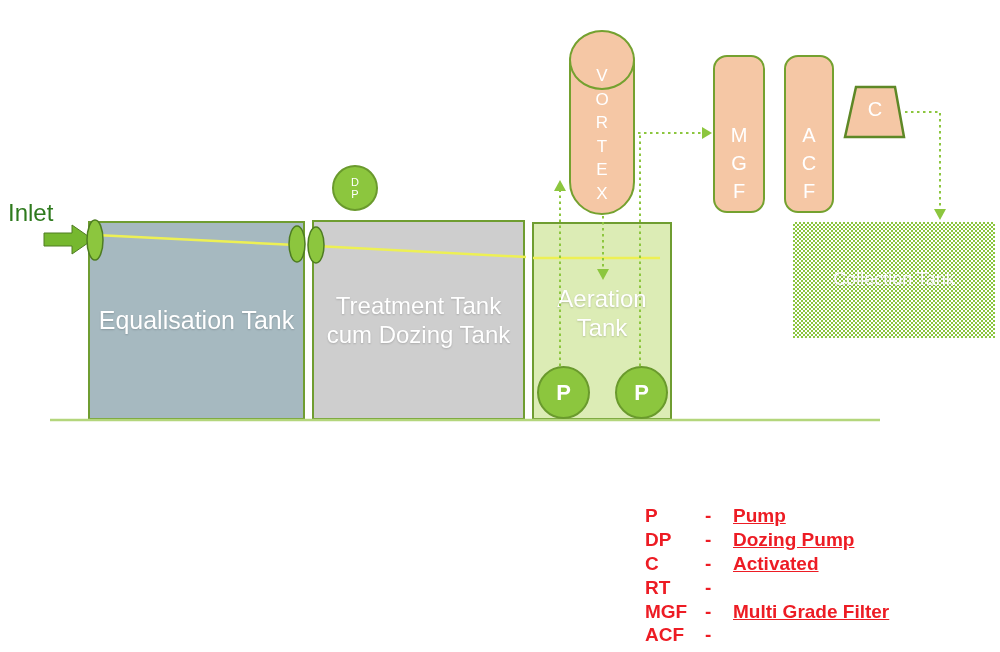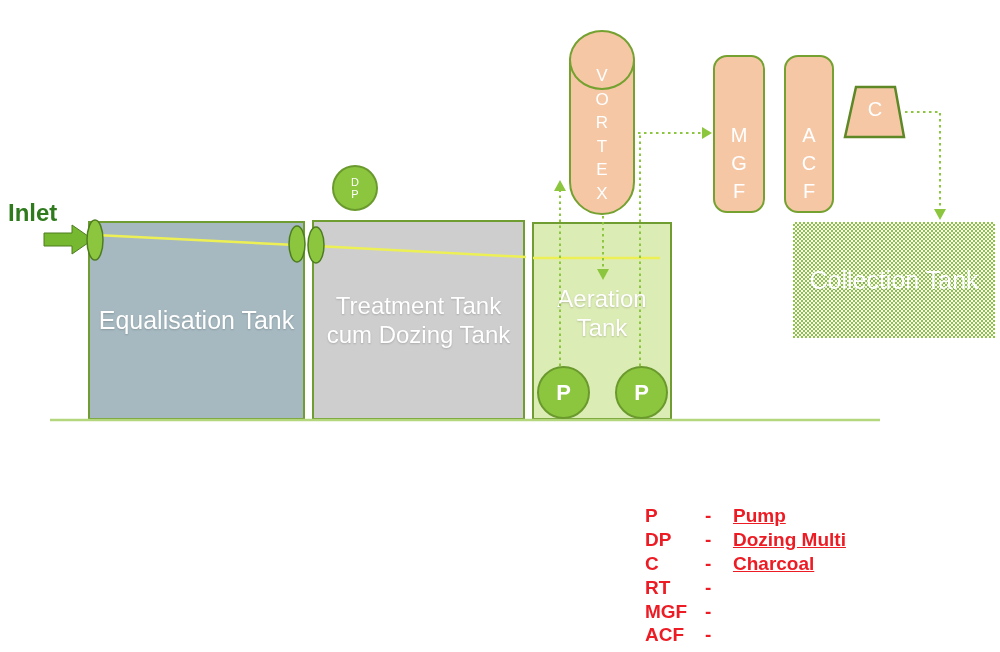--- a/index.html
+++ b/index.html
@@ -18,21 +18,21 @@
   .tank-treatment{left:312px;top:220px;width:213px;height:200px;background:#cecece;}
   .tank-treatment .tank-label{font-size:24px;}
   .tank-aeration{left:532px;top:222px;width:140px;height:198px;background:#dcecb5;}
   .tank-aeration .tank-label{font-size:24px;position:relative;top:-8px;}
   .tank-collection{
     left:793px;top:222px;width:202px;height:116px;border:none;z-index:1;
     background-color:#ffffff;
     background-image:repeating-conic-gradient(#8cc63e 0% 25%, rgba(255,255,255,0) 0% 50%);
     background-size:4px 4px;
   }
-  .tank-collection .tank-label{font-size:25px;}
+  .tank-collection .tank-label{font-size:18px;}
 
   
   .badge{position:absolute;z-index:3;border-radius:50%;background:#8cc63e;border:2px solid #6a9a2d;
          display:flex;align-items:center;justify-content:center;color:#fff;}
   .badge-dp{left:332px;top:165px;width:46px;height:46px;font-size:11px;line-height:12px;text-align:center;white-space:pre-line;}
   .badge-p1{left:537px;top:366px;width:53px;height:53px;font-size:22px;font-weight:700;}
   .badge-p2{left:615px;top:366px;width:53px;height:53px;font-size:22px;font-weight:700;}
 
   
   .vortex-body{position:absolute;z-index:3;left:569px;top:31px;width:66px;height:184px;
@@ -46,21 +46,21 @@
   .vessel{position:absolute;z-index:3;background:#f5c7a5;border:2px solid #74a12f;border-radius:14px;
     color:#fff;font-size:20px;line-height:28px;text-align:center;white-space:pre-line;padding-top:36px;}
   .vessel-mgf{left:713px;top:55px;width:52px;height:158px;}
   .vessel-acf{left:784px;top:55px;width:50px;height:158px;}
 
   
   .chlorine-label{position:absolute;z-index:3;left:855px;top:98px;width:40px;
     color:#fff;font-size:20px;text-align:center;}
 
   
-  .inlet-label{position:absolute;z-index:3;left:8px;top:199px;color:#2e7a1d;font-size:24px;font-weight:700;}
+  .inlet-label{position:absolute;z-index:3;left:8px;top:199px;color:#2e7a1d;font-size:24px;font-weight:400;}
 
   
   .legend{position:absolute;z-index:3;left:645px;top:504px;color:#ed1c24;font-weight:700;font-size:19px;}
   .legend-row{display:flex;height:23.9px;align-items:center;}
   .legend-abbr{width:60px;}
   .legend-sep{width:28px;text-align:left;}
   .legend-meaning{white-space:nowrap;text-decoration:underline;}
 </style>
 </head>
 <body>
@@ -156,34 +156,35 @@
 
   <div class="legend">
     <div class="legend-row">
       <span class="legend-abbr">P</span>
       <span class="legend-sep">-</span>
       <span class="legend-meaning">Pump</span>
     </div>
     <div class="legend-row">
       <span class="legend-abbr">DP</span>
       <span class="legend-sep">-</span>
-      <span class="legend-meaning">Dozing Multi</span>
+      <span class="legend-meaning">Dozing Pump</span>
     </div>
     <div class="legend-row">
       <span class="legend-abbr">C</span>
       <span class="legend-sep">-</span>
-      <span class="legend-meaning">Charcoal</span>
+      <span class="legend-meaning">Activated</span>
     </div>
     <div class="legend-row">
       <span class="legend-abbr">RT</span>
       <span class="legend-sep">-</span>
     </div>
     <div class="legend-row">
       <span class="legend-abbr">MGF</span>
       <span class="legend-sep">-</span>
+      <span class="legend-meaning">Multi Grade Filter</span>
     </div>
     <div class="legend-row">
       <span class="legend-abbr">ACF</span>
       <span class="legend-sep">-</span>
     </div>
   </div>
 
 </div>
 
 </body></html>

